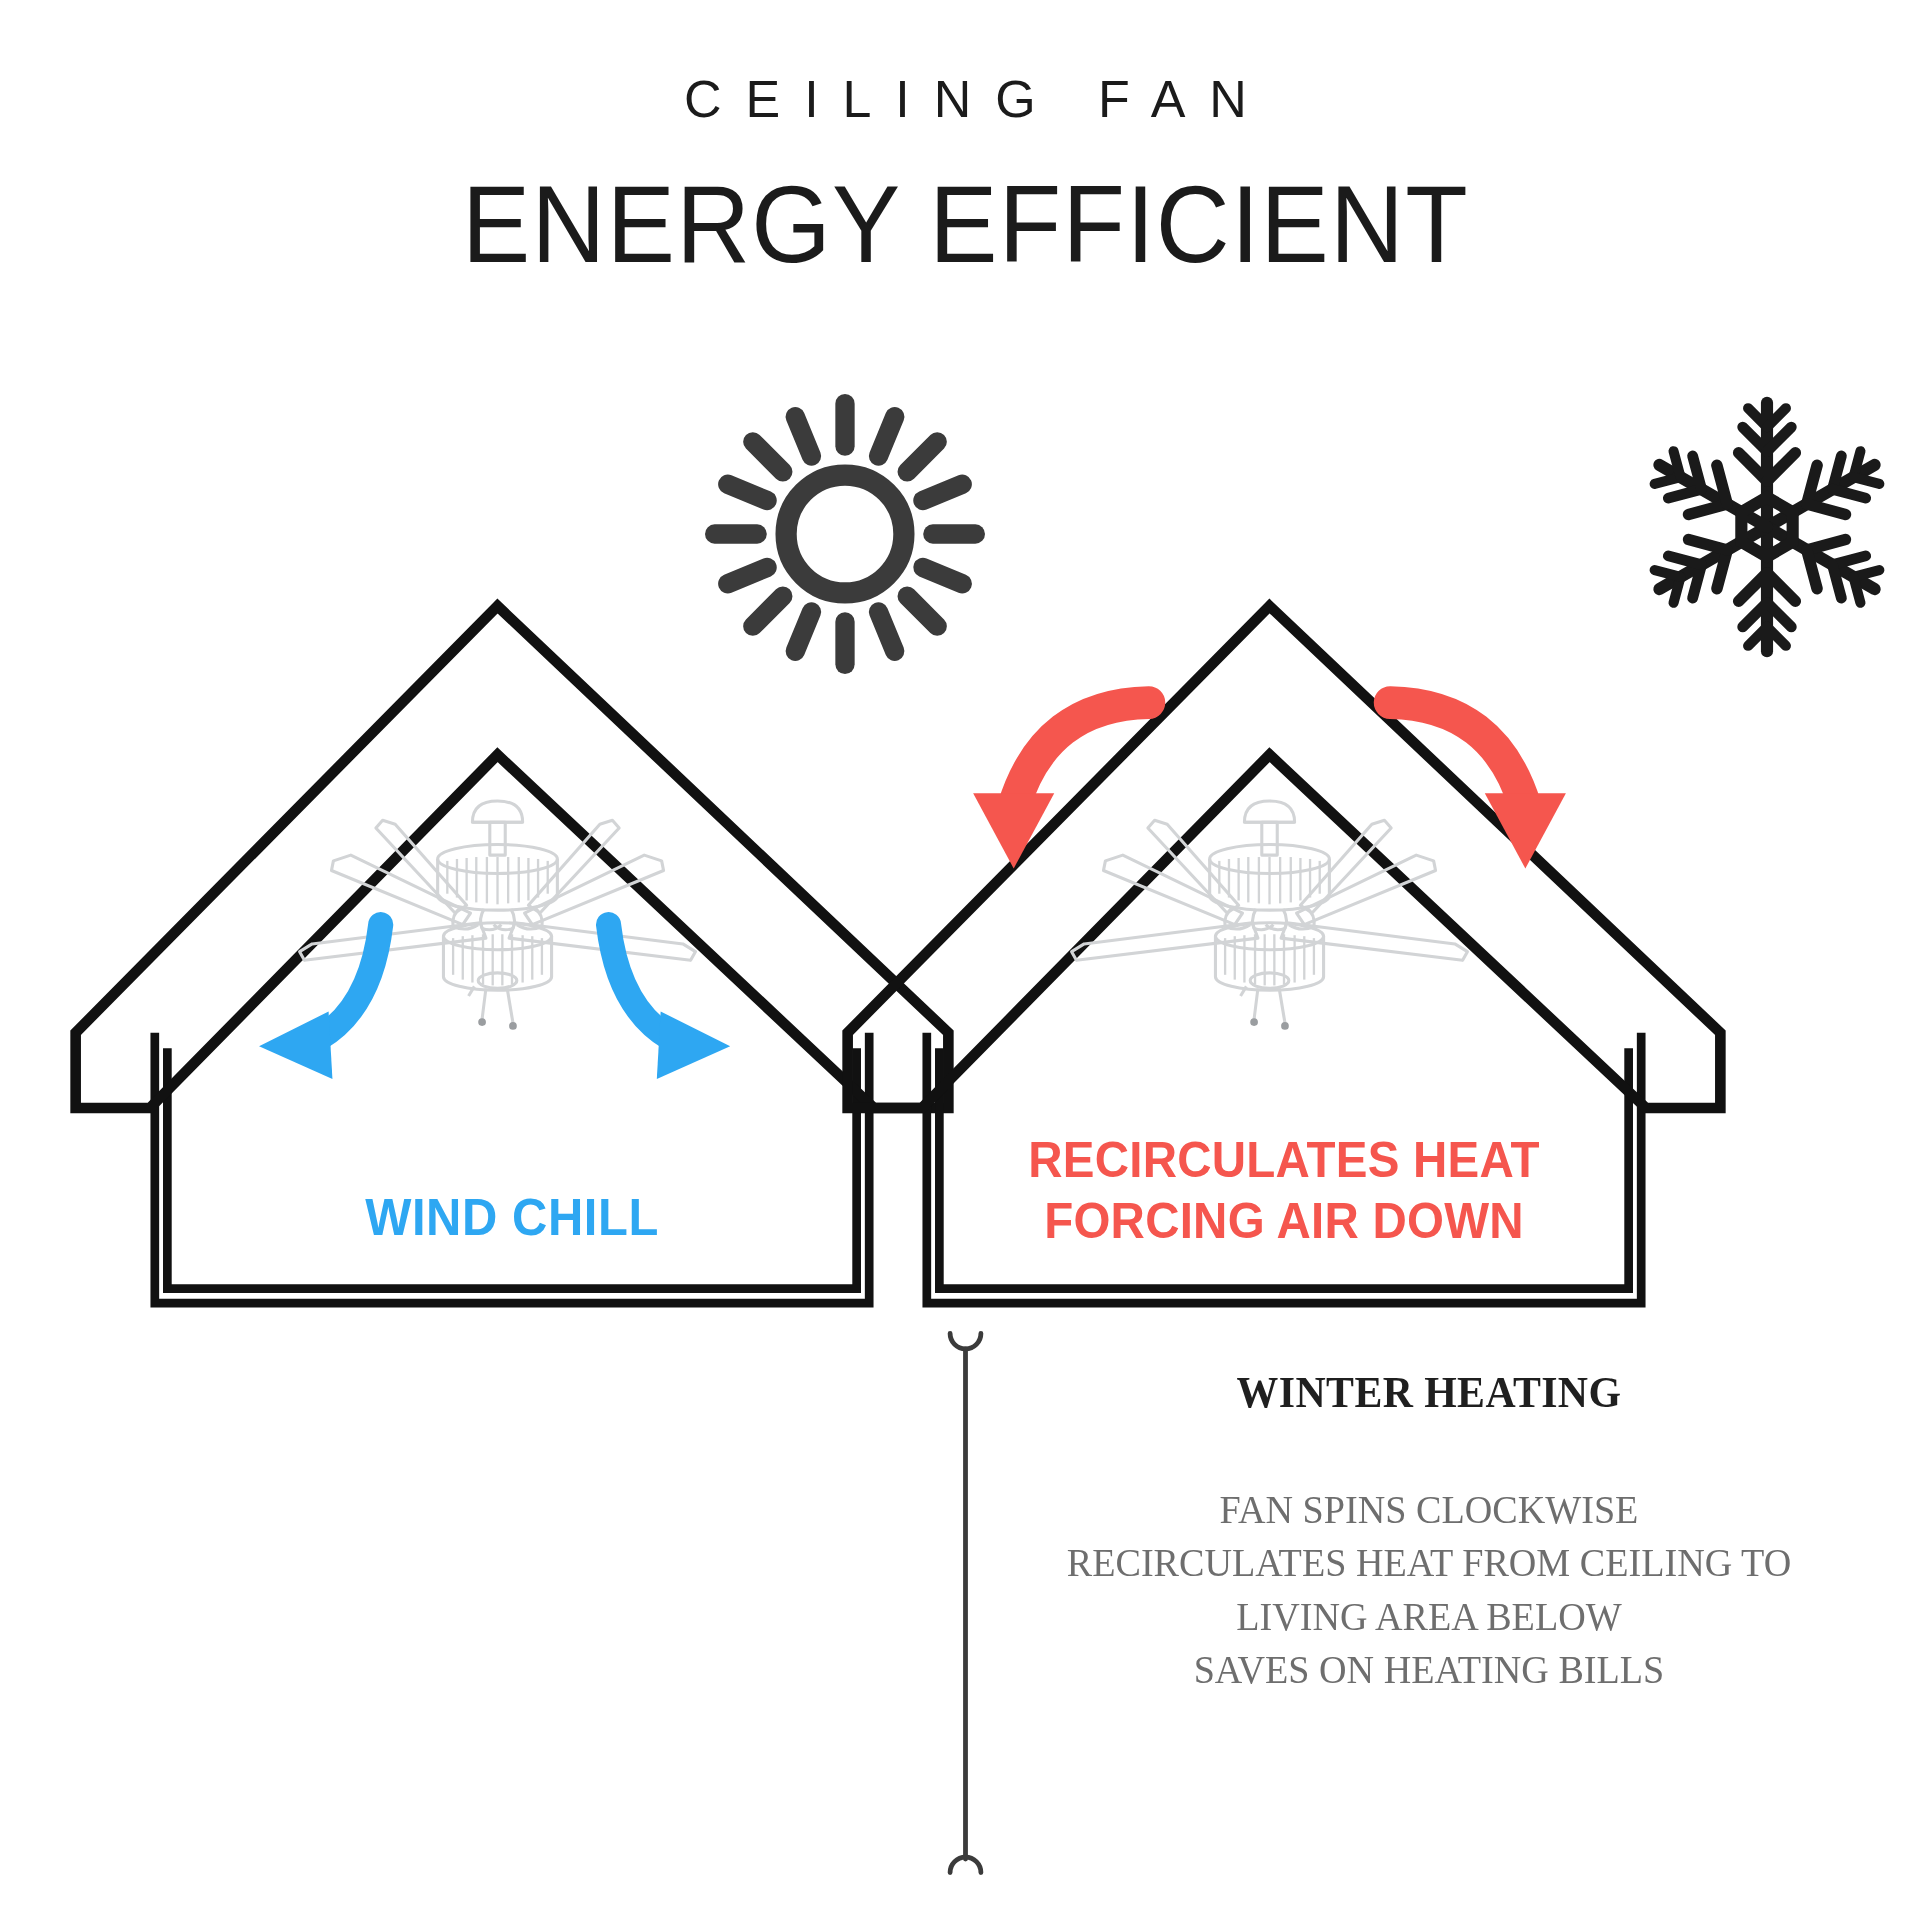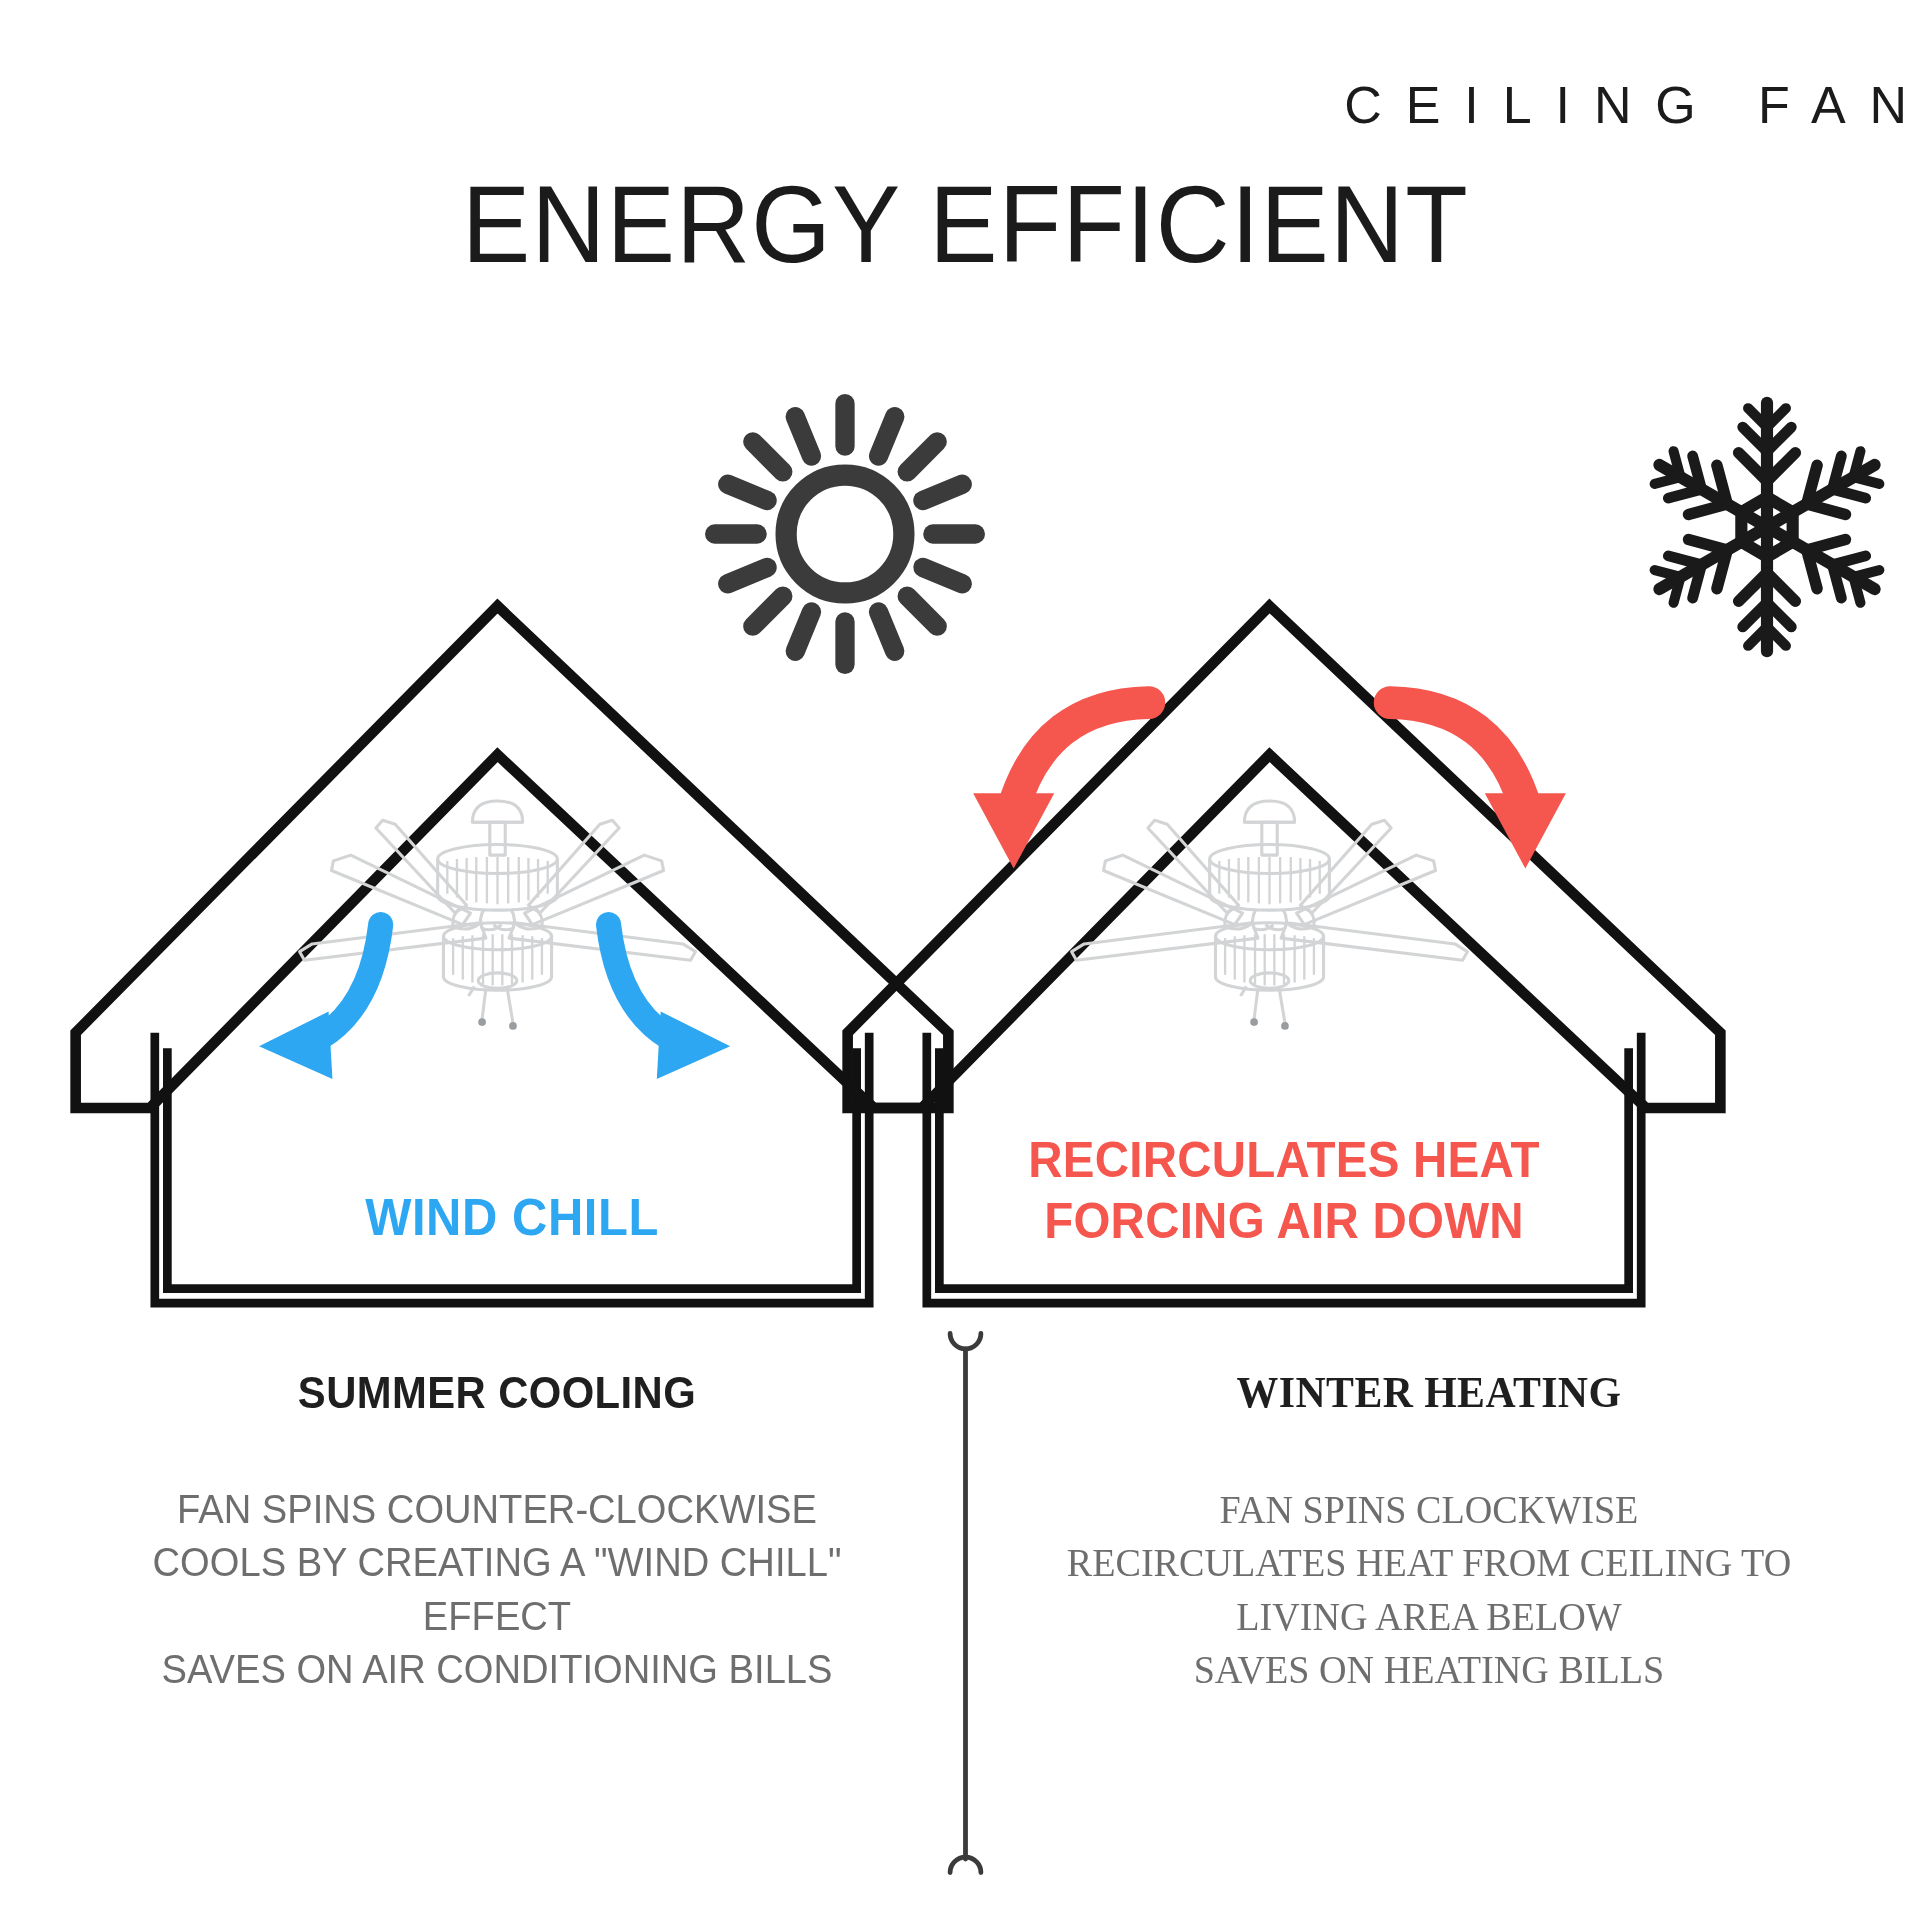--- a/index.html
+++ b/index.html
@@ -18,27 +18,26 @@
 
   
   .hdr {
     position: absolute;
     left: 0;
     width: 1931px;
     text-align: center;
     color: #1b1b1b;
   }
   #title-eyebrow {
-    top: 79px;
+    top: 73px;
     font-size: 52px;
     letter-spacing: 0.46em;
     font-weight: 300;
     line-height: 1;
     text-indent: 0.46em;
-    text-align: right;
   }
   #title-main {
     top: 169px;
     font-size: 110px;
     font-weight: 300;
     letter-spacing: 0.012em;
     line-height: 1;
     transform: scaleX(0.93);
   }
 
@@ -346,29 +345,20 @@
   <div id="divider">
     <svg width="77" height="560" viewBox="0 0 80 580">
       <g fill="none" stroke="#3b3b3b" stroke-width="5" stroke-linecap="round">
         <path d="M24 10 a16 16 0 0 0 32 0"></path>
         <line x1="40" y1="26" x2="40" y2="556"></line>
         <path d="M24 570 a16 16 0 0 1 32 0"></path>
       </g>
     </svg>
   </div>
 
-  <div class="col" id="col-summer">
-    <div class="col-heading">SUMMER COOLING</div>
-    <div class="col-body">
-      <div>FAN SPINS COUNTER-CLOCKWISE</div>
-      <div>COOLS BY CREATING A "WIND CHILL"</div>
-      <div>EFFECT</div>
-      <div>SAVES ON AIR CONDITIONING BILLS</div>
-    </div>
-  </div>
 
   <div class="col" id="col-winter">
     <div class="col-heading">WINTER HEATING</div>
     <div class="col-body">
       <div>FAN SPINS CLOCKWISE</div>
       <div>RECIRCULATES HEAT FROM CEILING TO</div>
       <div>LIVING AREA BELOW</div>
       <div>SAVES ON HEATING BILLS</div>
     </div>
   </div>

